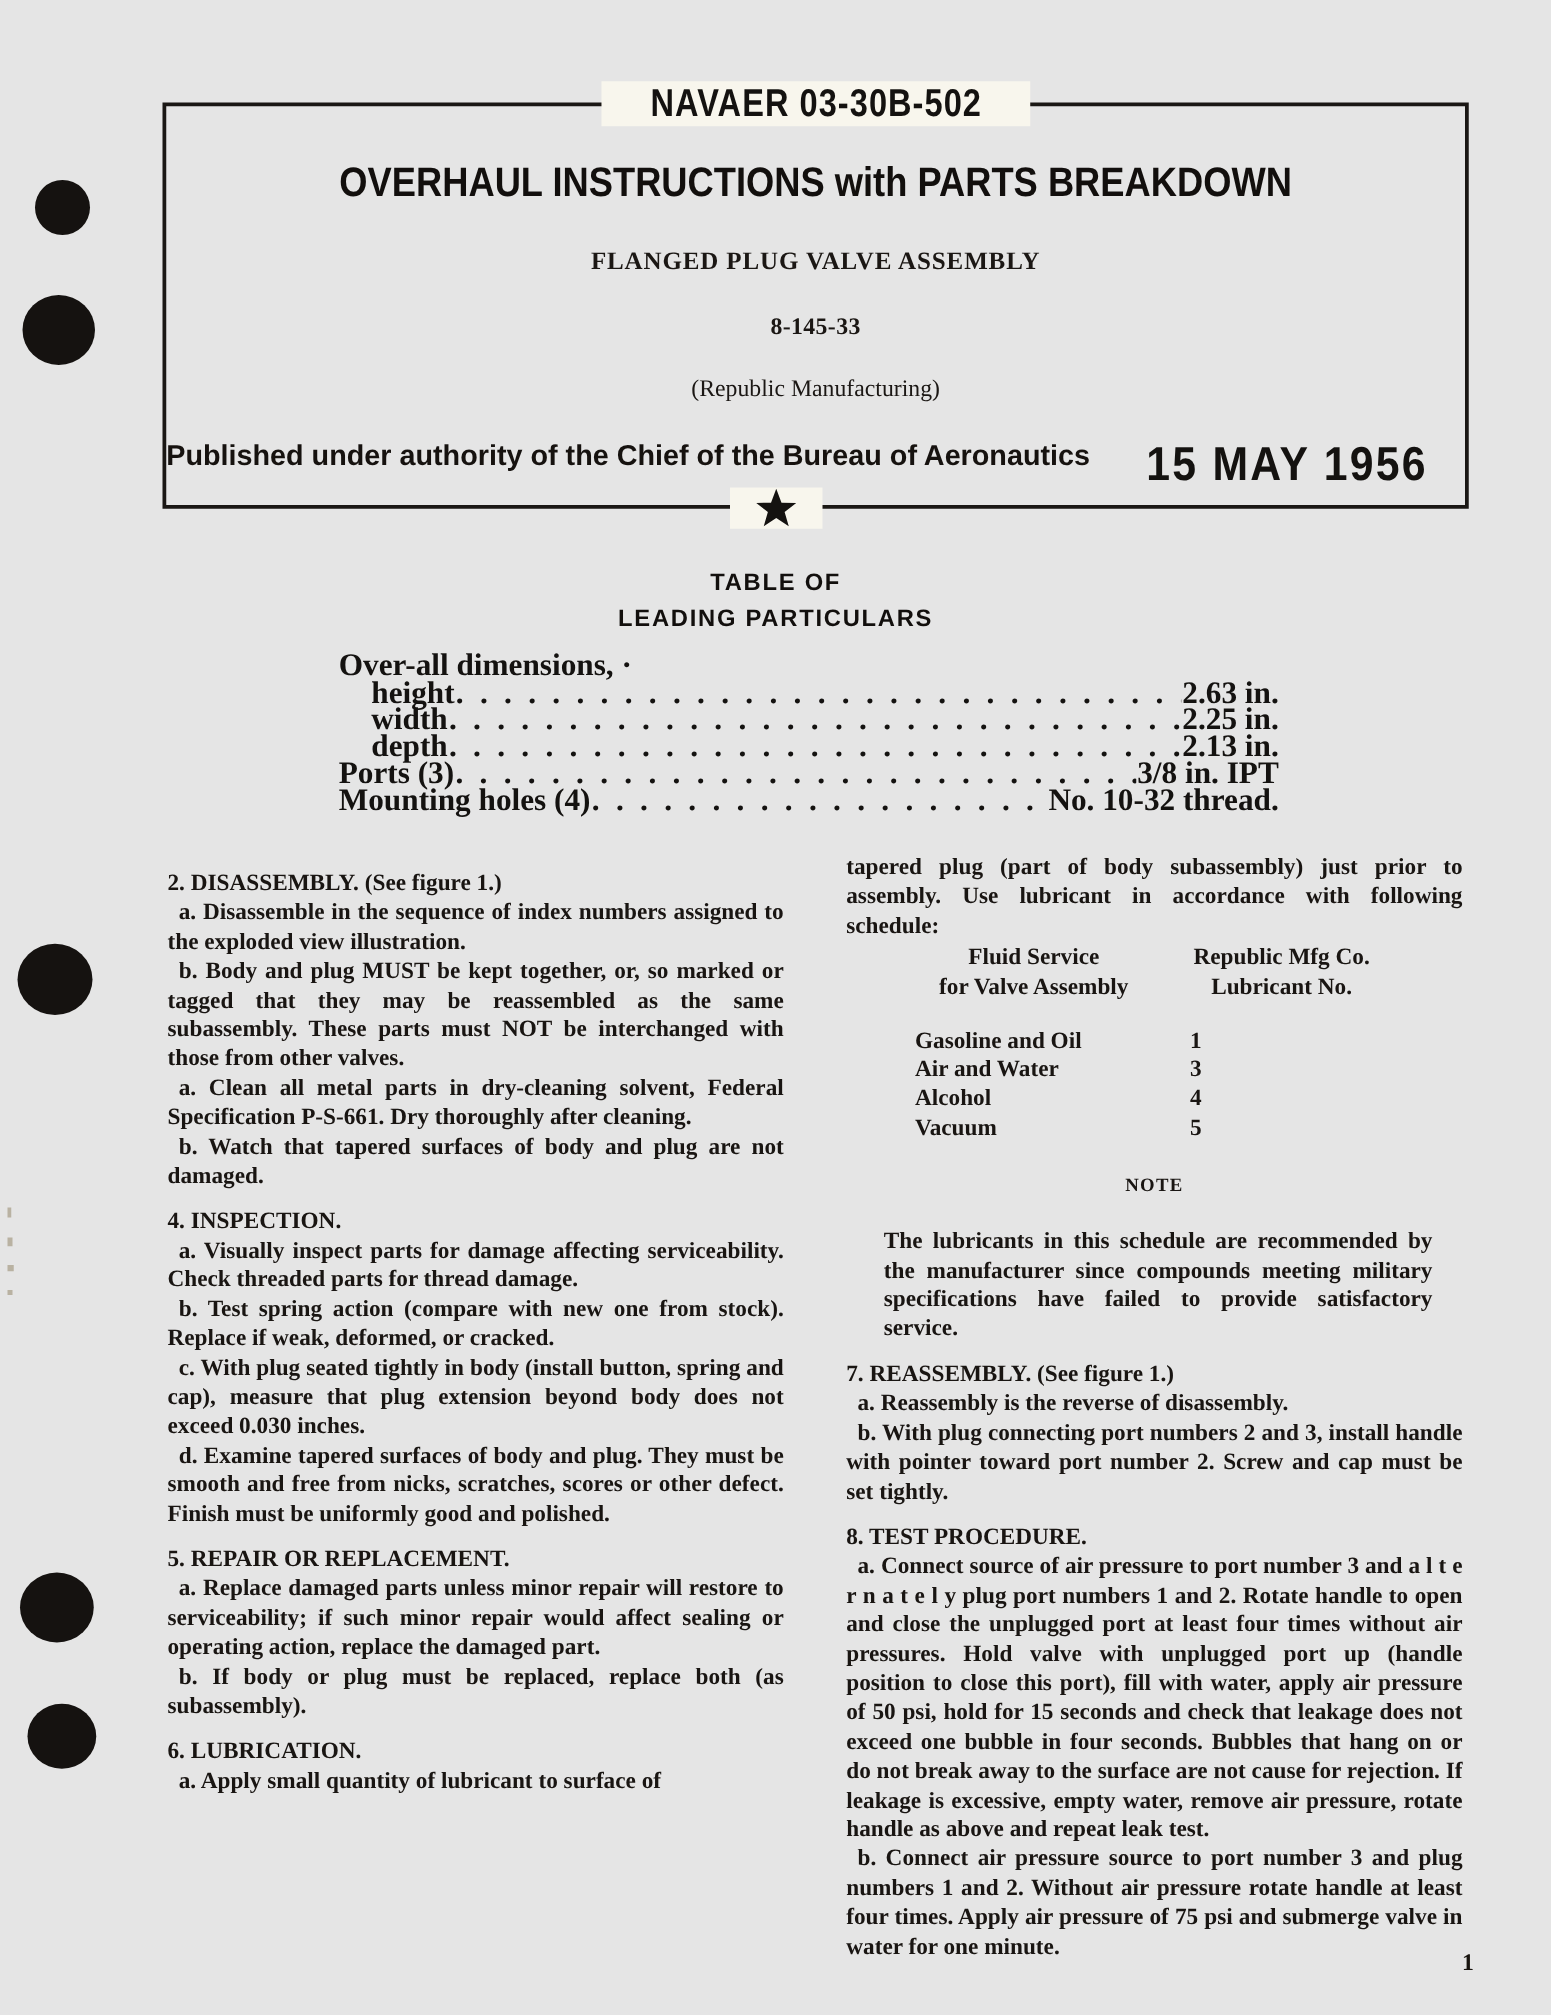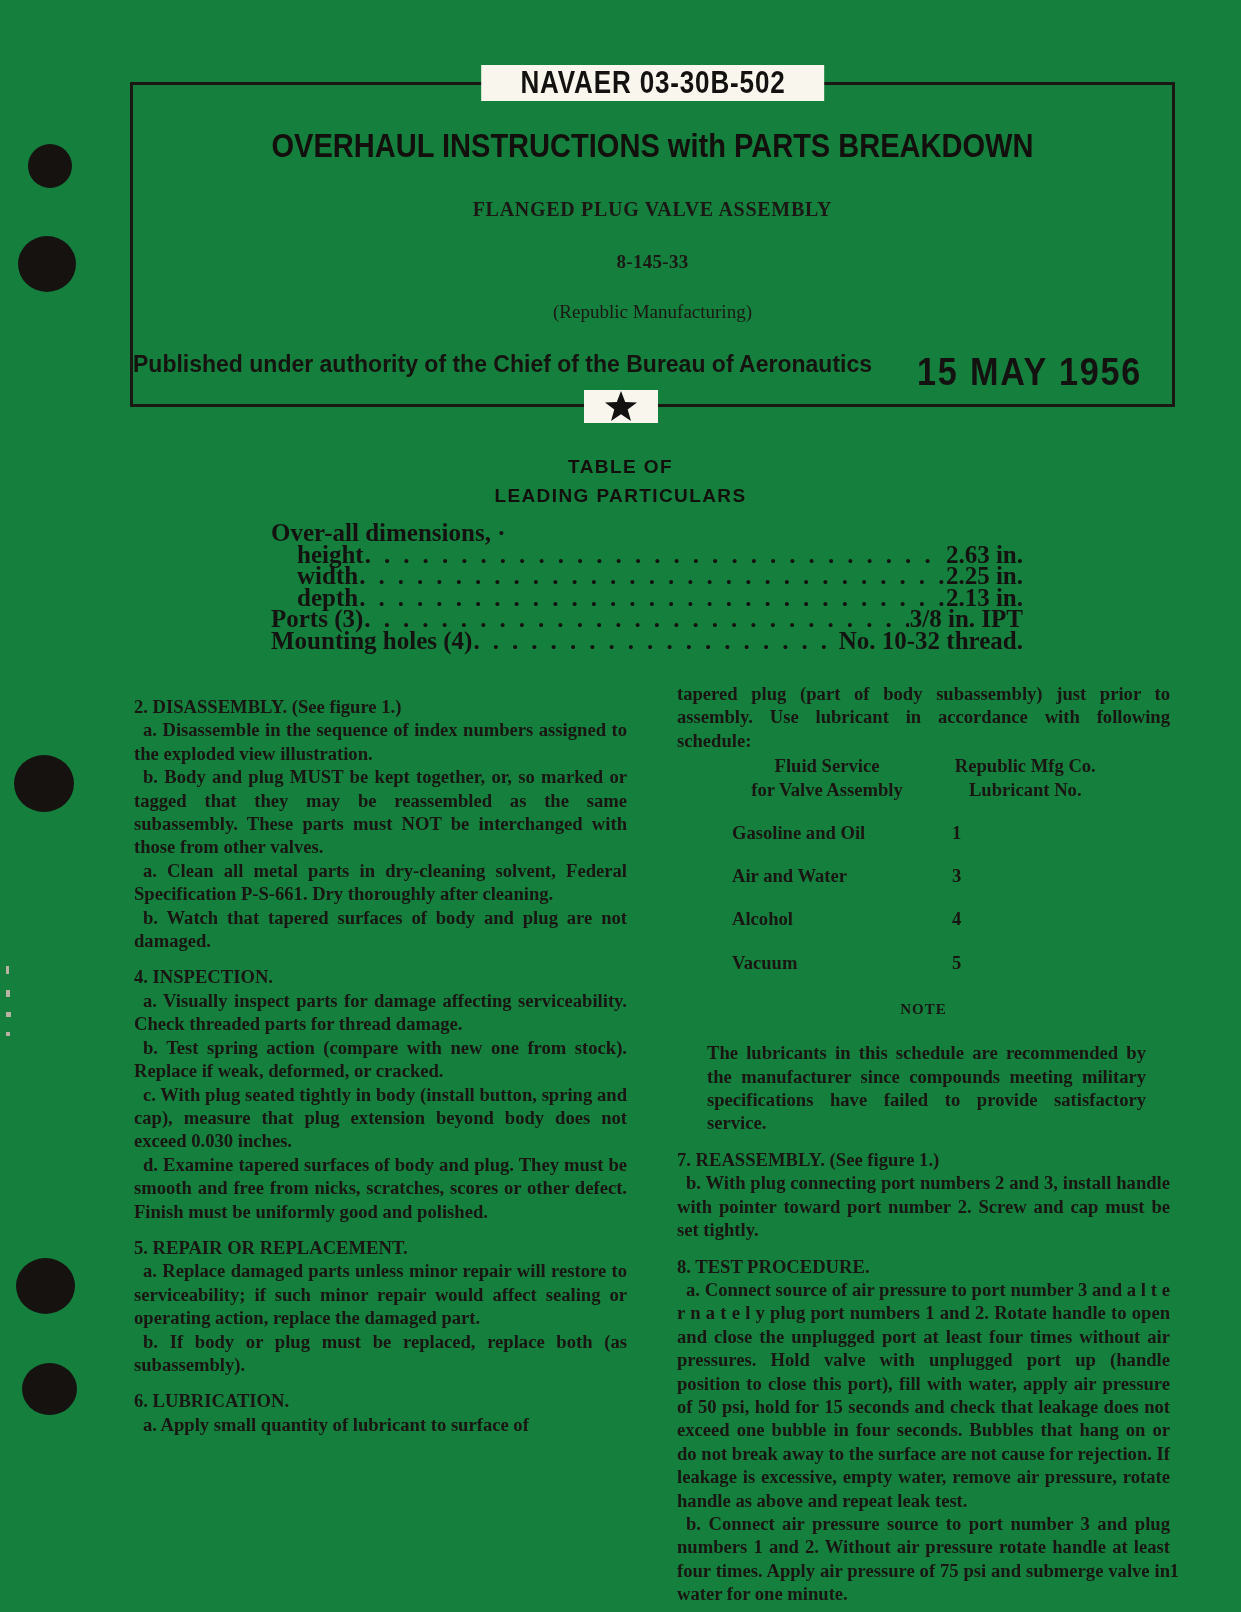--- a/index.html
+++ b/index.html
@@ -7,21 +7,21 @@
     padding: 0;
     background: #ffffff;
   }
   body {
     font-family: "Liberation Serif", serif;
   }
   .page {
     position: relative;
     width: 1241px;
     height: 1612px;
-    background: #15803d;
+    background: #e5e5e5;
     overflow: hidden;
   }
 
   
   .hole {
     position: absolute;
     background: #151210;
     border-radius: 50%;
   }
   .hole.h1 { left: 28px;  top: 144px; width: 44px;  height: 44px; }
@@ -222,21 +222,20 @@
     gap: 52px;
   }
   .lub-head .cols > div { text-align: center; }
   .lub-rows {
     margin-top: 20px;
     padding-left: 55px;
   }
   .lub-rows .lrow {
     display: flex;
     line-height: 23.2px;
-    margin-top: 20px;
   }
   .lub-rows .lname { width: 220px; }
   .lub-rows .lnum { width: 40px; text-align: left; }
 
   .note-title {
     text-align: center;
     font-family: "Liberation Serif", serif;
     font-weight: bold;
     font-size: 15px;
     letter-spacing: 1px;
@@ -379,20 +378,21 @@
           <div class="lname">Vacuum</div>
           <div class="lnum">5</div>
         </div>
       </div>
 
     <div class="note-title">NOTE</div>
     <div class="note-body">The lubricants in this schedule are recommended by the manufacturer since compounds meeting military specifications have failed to provide satisfactory service.</div>
 
     <div id="right-blocks">
         <p class="sec-head">7. REASSEMBLY.  (See figure 1.)</p>
+        <p class="para">a. Reassembly is the reverse of disassembly.</p>
         <p class="para">b. With plug connecting port numbers 2 and 3, install handle with pointer toward port number 2. Screw and cap must be set tightly.</p>
         <p class="sec-head">8. TEST PROCEDURE.</p>
         <p class="para">a. Connect source of air pressure to port number 3 and a l t e r n a t e l y plug port numbers 1 and 2. Rotate handle to open and close the unplugged port at least four times without air pressures.  Hold valve with unplugged port up (handle position to close this port), fill with water, apply air pressure of 50 psi, hold for 15 seconds and check that leakage does not exceed one bubble in four seconds.  Bubbles that hang on or do not break away to the surface are not cause for rejection. If leakage is excessive, empty water, remove air pressure, rotate handle as above and repeat leak test.</p>
         <p class="para">b. Connect air pressure source to port number 3 and plug numbers 1 and 2. Without air pressure rotate handle at least four times.  Apply air pressure of 75 psi and submerge valve in water for one minute.</p>
       </div>
   </div>
 
   <div class="page-num">1</div>
 
 </div>

